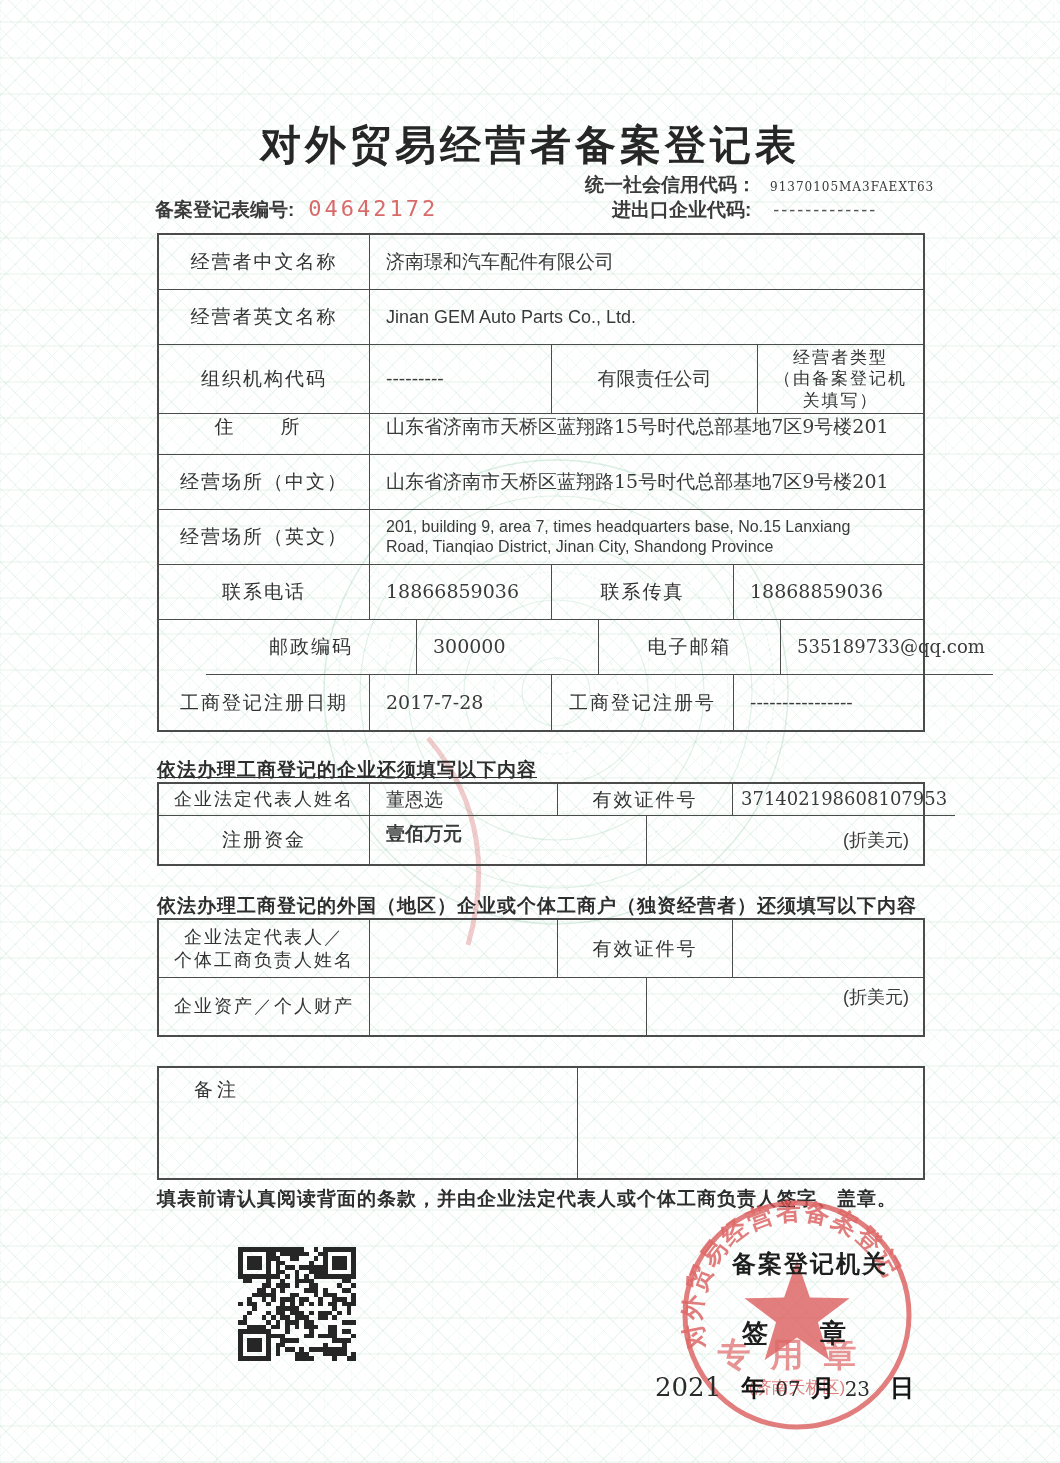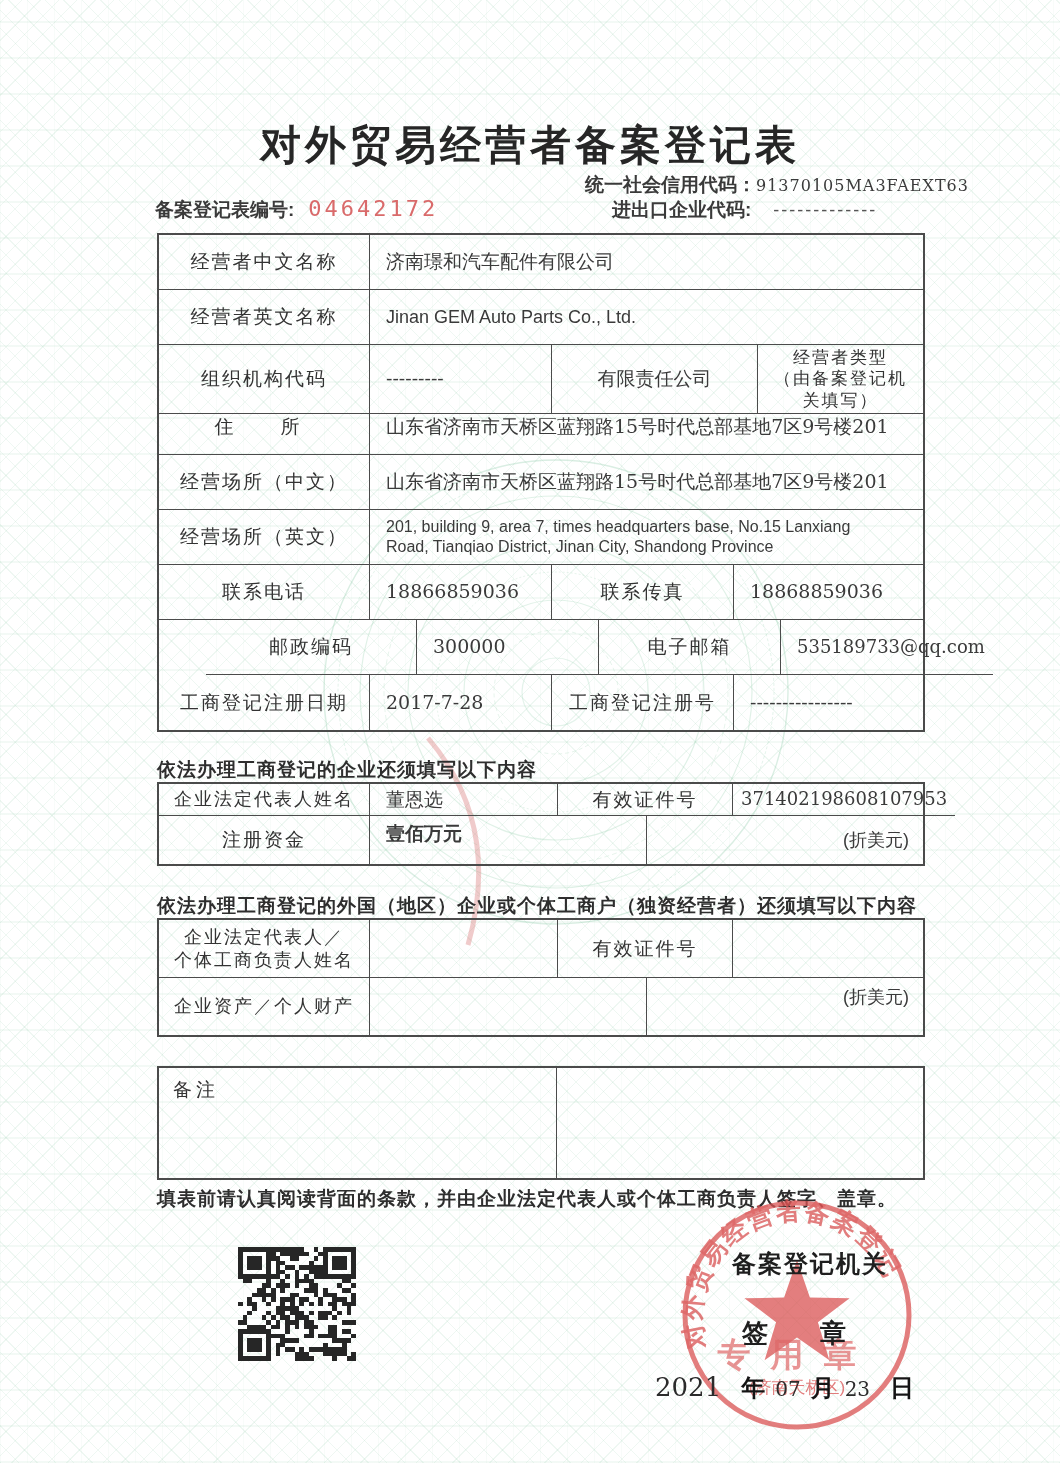--- a/index.html
+++ b/index.html
@@ -20,21 +20,21 @@
   .abs{position:absolute;}
   
   .wm{position:absolute;pointer-events:none;}
   
   .title{
     left:0;top:118px;width:100%;
     text-align:center;font-size:41px;font-weight:bold;color:#262626;
     letter-spacing:4px;
   }
   .credit-line{left:585px;top:172px;font-size:19px;font-weight:600;white-space:nowrap;}
-  .credit-line .val{font-family:"DejaVu Serif",serif;font-weight:400;font-size:16px;letter-spacing:1px;}
+  .credit-line .val{font-family:"DejaVu Serif",serif;font-weight:400;font-size:12px;letter-spacing:1px;margin-left:14px;}
   .ie-line{left:612px;top:197px;font-size:19px;font-weight:600;white-space:nowrap;}
   .ie-line .val{font-weight:400;color:#555;letter-spacing:2px;margin-left:22px;font-size:18px;}
   .formno-line{left:155px;top:196px;font-size:19px;font-weight:700;white-space:nowrap;}
   .formno-line .val{
     color:#d96a6a;font-family:"DejaVu Sans Mono",monospace;font-weight:400;
     font-size:22px;letter-spacing:3px;margin-left:14px;
   }
   
   .tbl{position:absolute;left:157px;width:768px;border:2px solid #4b4b4b;background:transparent;box-sizing:border-box;}
   .trow{display:grid;box-sizing:border-box;}
@@ -151,21 +151,21 @@
       <div class="cell val" style="font-size:18px;">535189733@qq.com</div>
     </div>
     <div class="trow" style="grid-template-columns:211px 182px 182px 1fr;height:55px;">
       <div class="cell lab">工商登记注册日期</div>
       <div class="cell val">2017-7-28</div>
       <div class="cell lab">工商登记注册号</div>
       <div class="cell val">----------------</div>
     </div>
   </div>
 
-  <div class="abs sect" style="top:757px;">依法办理工商登记的企业还须填写以下内容</div>
+  <div class="abs sect" style="top:757px;text-decoration:underline;">依法办理工商登记的企业还须填写以下内容</div>
 
   <div class="tbl" style="top:782px;">
     <div class="trow" style="grid-template-columns:211px 188px 175px 1fr;height:32px;">
       <div class="cell lab" style="font-size:18px;">企业法定代表人姓名</div>
       <div class="cell val">董恩选</div>
       <div class="cell lab">有效证件号</div>
       <div class="cell val" style="padding-left:8px;font-size:18px;">371402198608107953</div>
     </div>
     <div class="trow" style="grid-template-columns:211px 277px 1fr;height:48px;">
       <div class="cell lab">注册资金</div>
@@ -188,21 +188,21 @@
       <div class="cell lab">有效证件号</div>
       <div class="cell val"></div>
     </div>
     <div class="trow" style="grid-template-columns:211px 277px 1fr;height:57px;">
       <div class="cell lab" style="font-size:18px;">企业资产／个人财产</div>
       <div class="cell val"></div>
       <div class="cell right" style="font-size:18px;align-items:flex-start;padding-top:8px;">(折美元)</div>
     </div>
   </div>
 
-  <div class="tbl" style="top:1066px;">
+  <div class="tbl" style="top:1066px;padding-left:21px;">
     <div class="trow" style="grid-template-columns:398px 1fr;height:110px;">
       <div class="cell topleft lab" style="letter-spacing:4px;">备注</div>
       <div class="cell"></div>
     </div>
   </div>
 
   <div class="abs instruction">填表前请认真阅读背面的条款，并由企业法定代表人或个体工商负责人签字、盖章。</div>
 
   <div class="abs qr"><svg width="118" height="114" viewBox="0 0 25 25" shape-rendering="crispEdges" preserveAspectRatio="none">
         <g fill="#262626">

